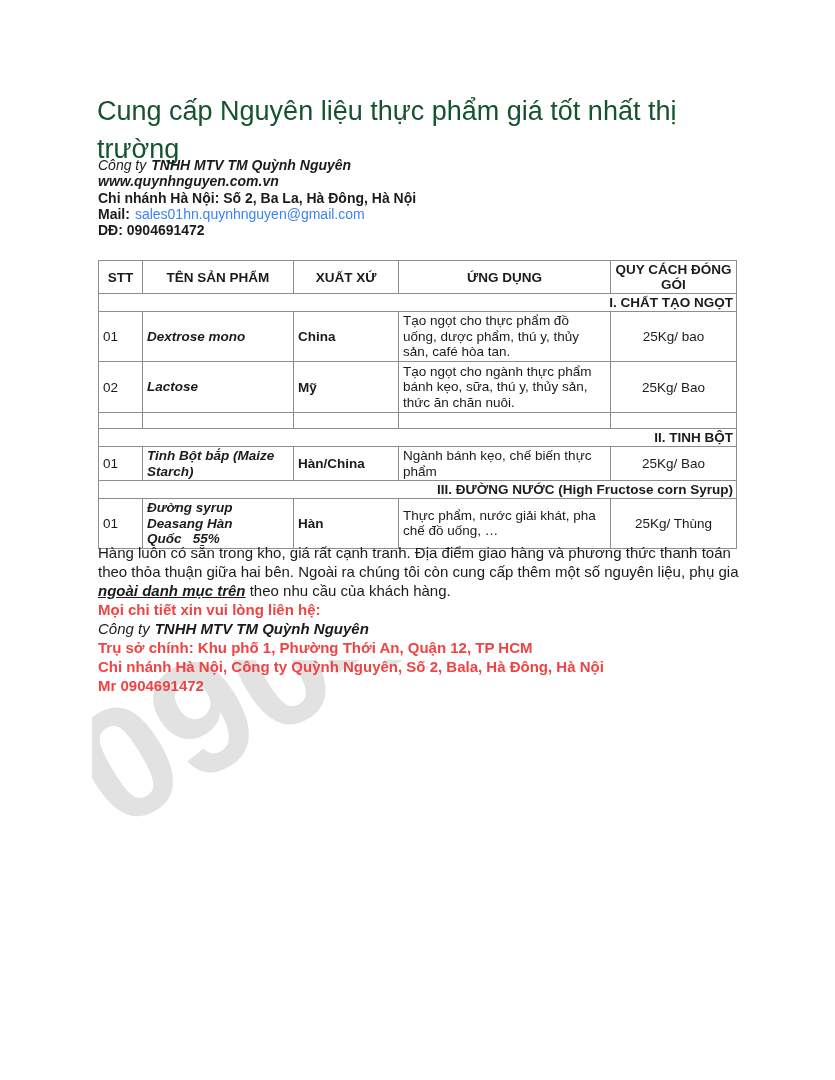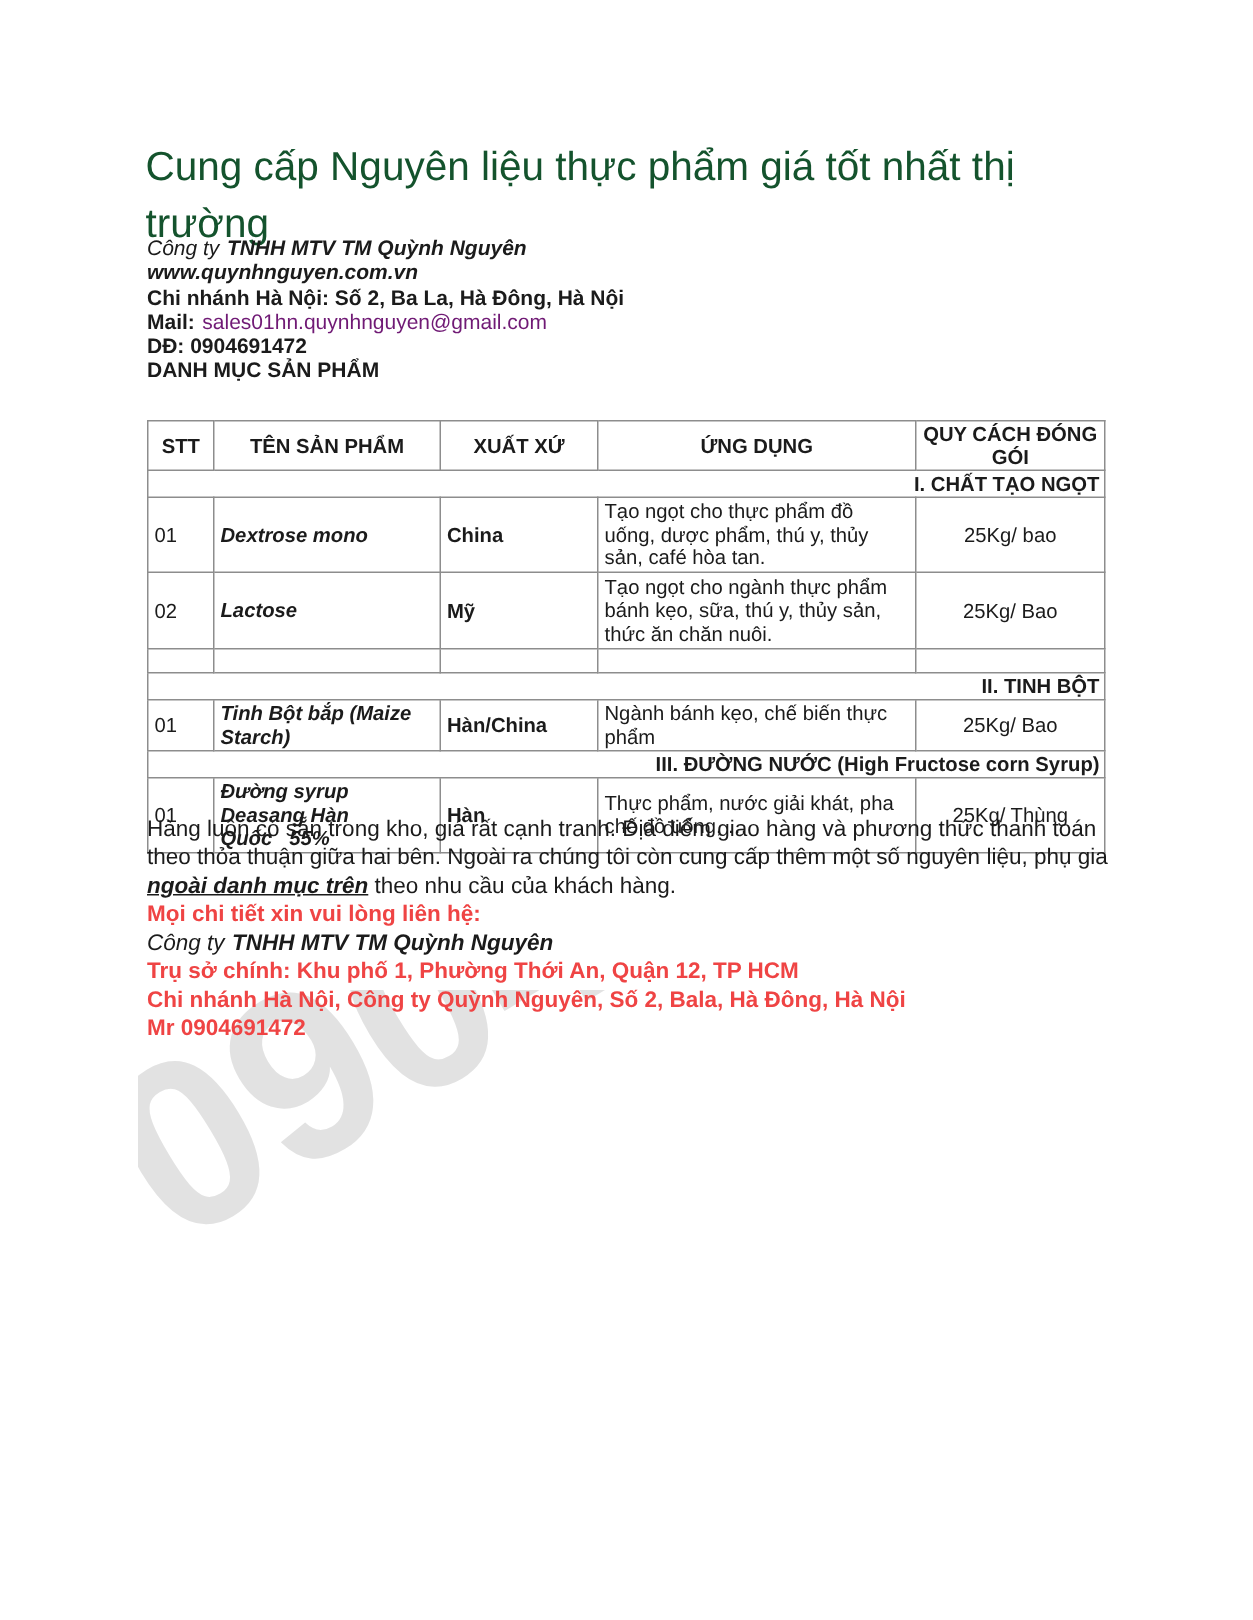--- a/index.html
+++ b/index.html
@@ -16,24 +16,24 @@
     position:absolute;left:97px;top:92px;width:652px;
     font-size:27px;line-height:38px;color:#14532d;font-weight:400;
   }
   
   .info{position:absolute;left:98px;top:157px;width:645px;font-size:14px;line-height:16.3px;}
   .info .line{white-space:nowrap;}
   .it{font-style:italic;}
   .b{font-weight:700;}
   .bi{font-weight:700;font-style:italic;}
   .gap{margin-left:5px;margin-top:44px;}
-  .mail-addr{color:#701a75;font-weight:400;}
+  .mail-addr{color:#3b82f6;font-weight:400;}
   
   .ptable{
-    position:absolute;left:98px;top:280px;width:638px;
+    position:absolute;left:98px;top:260px;width:638px;
     border-collapse:collapse;table-layout:fixed;font-size:13.5px;
   }
   .ptable th,.ptable td{border:1px solid #8d8d8d;padding:1px 4px;vertical-align:middle;}
   .ptable thead th{font-weight:700;text-align:center;line-height:15px;height:28px;font-size:13.5px;}
   .section-row td{font-weight:700;height:17px;padding:0 3px;text-align:right;}
   .stt{text-align:left;padding-left:5px;}
   .name{font-weight:700;font-style:italic;line-height:15.5px;}
   .origin{font-weight:700;}
   .use{line-height:15.5px;}
   .pack{text-align:center;}
@@ -66,21 +66,20 @@
     <div class="info">
       <div class="line it">
         <span>Công ty</span><span class="bi gap">TNHH MTV TM Quỳnh Nguyên</span>
       </div>
       <div class="line bi">www.quynhnguyen.com.vn</div>
       <div class="line b">Chi nhánh Hà Nội: Số 2, Ba La, Hà Đông, Hà Nội</div>
       <div class="line">
         <span class="b">Mail:</span><span class="mail-addr gap">sales01hn.quynhnguyen@gmail.com</span>
       </div>
       <div class="line b">DĐ: 0904691472</div>
-      <div class="line b">DANH MỤC SẢN PHẨM</div>
     </div>
 
     <table class="ptable">
       <colgroup>
         <col style="width:44px">
           <col style="width:151px">
           <col style="width:105px">
         <col style="width:212px">
           <col style="width:126px">
       </colgroup>

